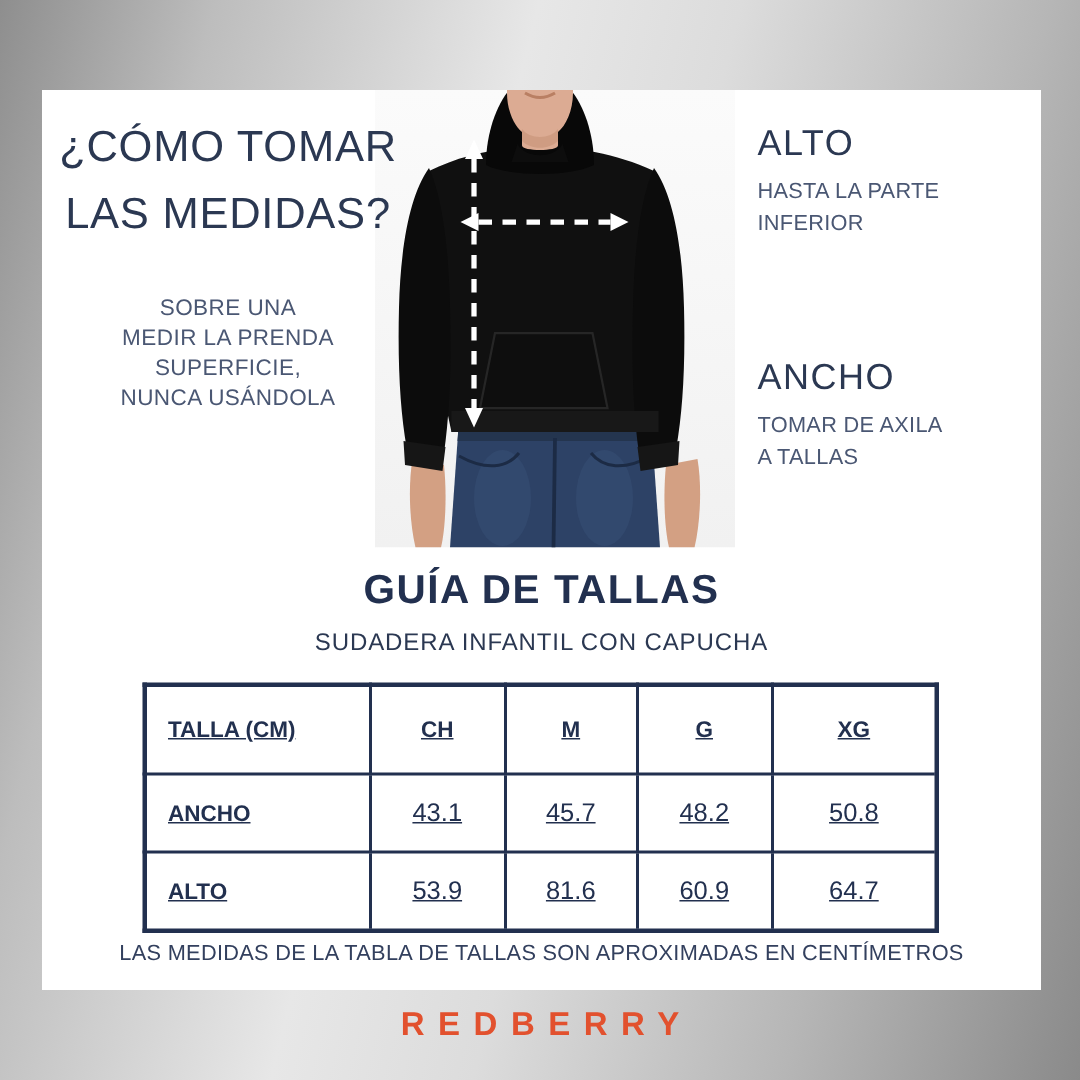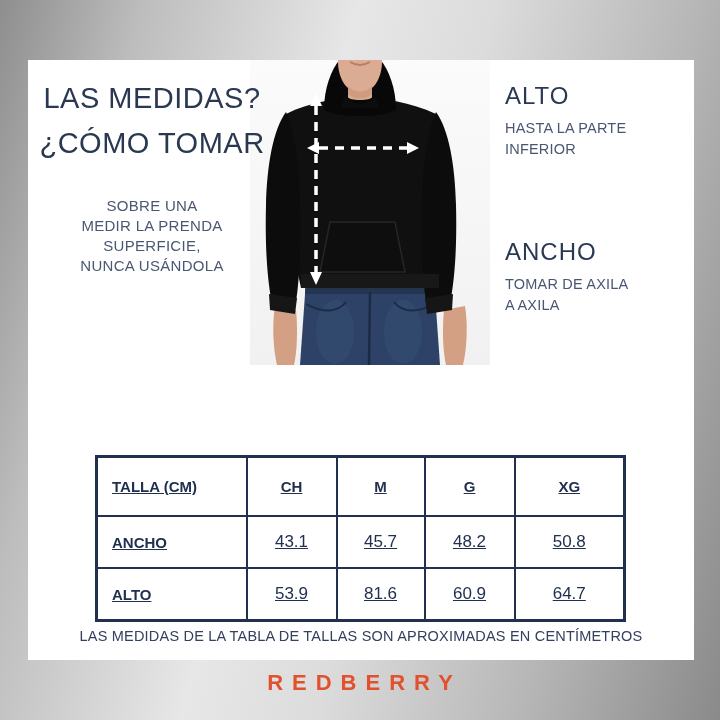--- a/index.html
+++ b/index.html
@@ -112,22 +112,22 @@
         <g fill="#ffffff">
           <line x1="69" y1="88" x2="157" y2="88" stroke="#ffffff" stroke-width="3.5" stroke-dasharray="9 7"></line>
           <polygon points="69,82 69,94 57,88"></polygon>
           <polygon points="157,82 157,94 169,88"></polygon>
         </g>
       </svg>
     </div>
 
     <div class="how-block">
       <div class="how-title">
+        <div>¿CÓMO TOMAR</div>
         <div>LAS MEDIDAS?</div>
-        <div>¿CÓMO TOMAR</div>
       </div>
       <div class="how-sub">
         <div>SOBRE UNA</div>
         <div>MEDIR LA PRENDA</div>
         <div>SUPERFICIE,</div>
         <div>NUNCA USÁNDOLA</div>
       </div>
     </div>
 
     <div class="side-block alto">
@@ -135,24 +135,26 @@
       <div class="side-sub">
         <div>HASTA LA PARTE</div>
         <div>INFERIOR</div>
       </div>
     </div>
 
     <div class="side-block ancho">
       <div class="side-title">ANCHO</div>
       <div class="side-sub">
         <div>TOMAR DE AXILA</div>
-        <div>A AXILA</div>
+        <div>A TALLAS</div>
       </div>
     </div>
 
+    <div class="guide-title">GUÍA DE TALLAS</div>
+    <div class="guide-sub">SUDADERA INFANTIL CON CAPUCHA</div>
 
     <table class="sizes">
       <colgroup>
           <col class="c0">
           <col class="c1">
           <col class="c2">
           <col class="c3">
           <col class="c4">
         </colgroup>
       <tbody>

